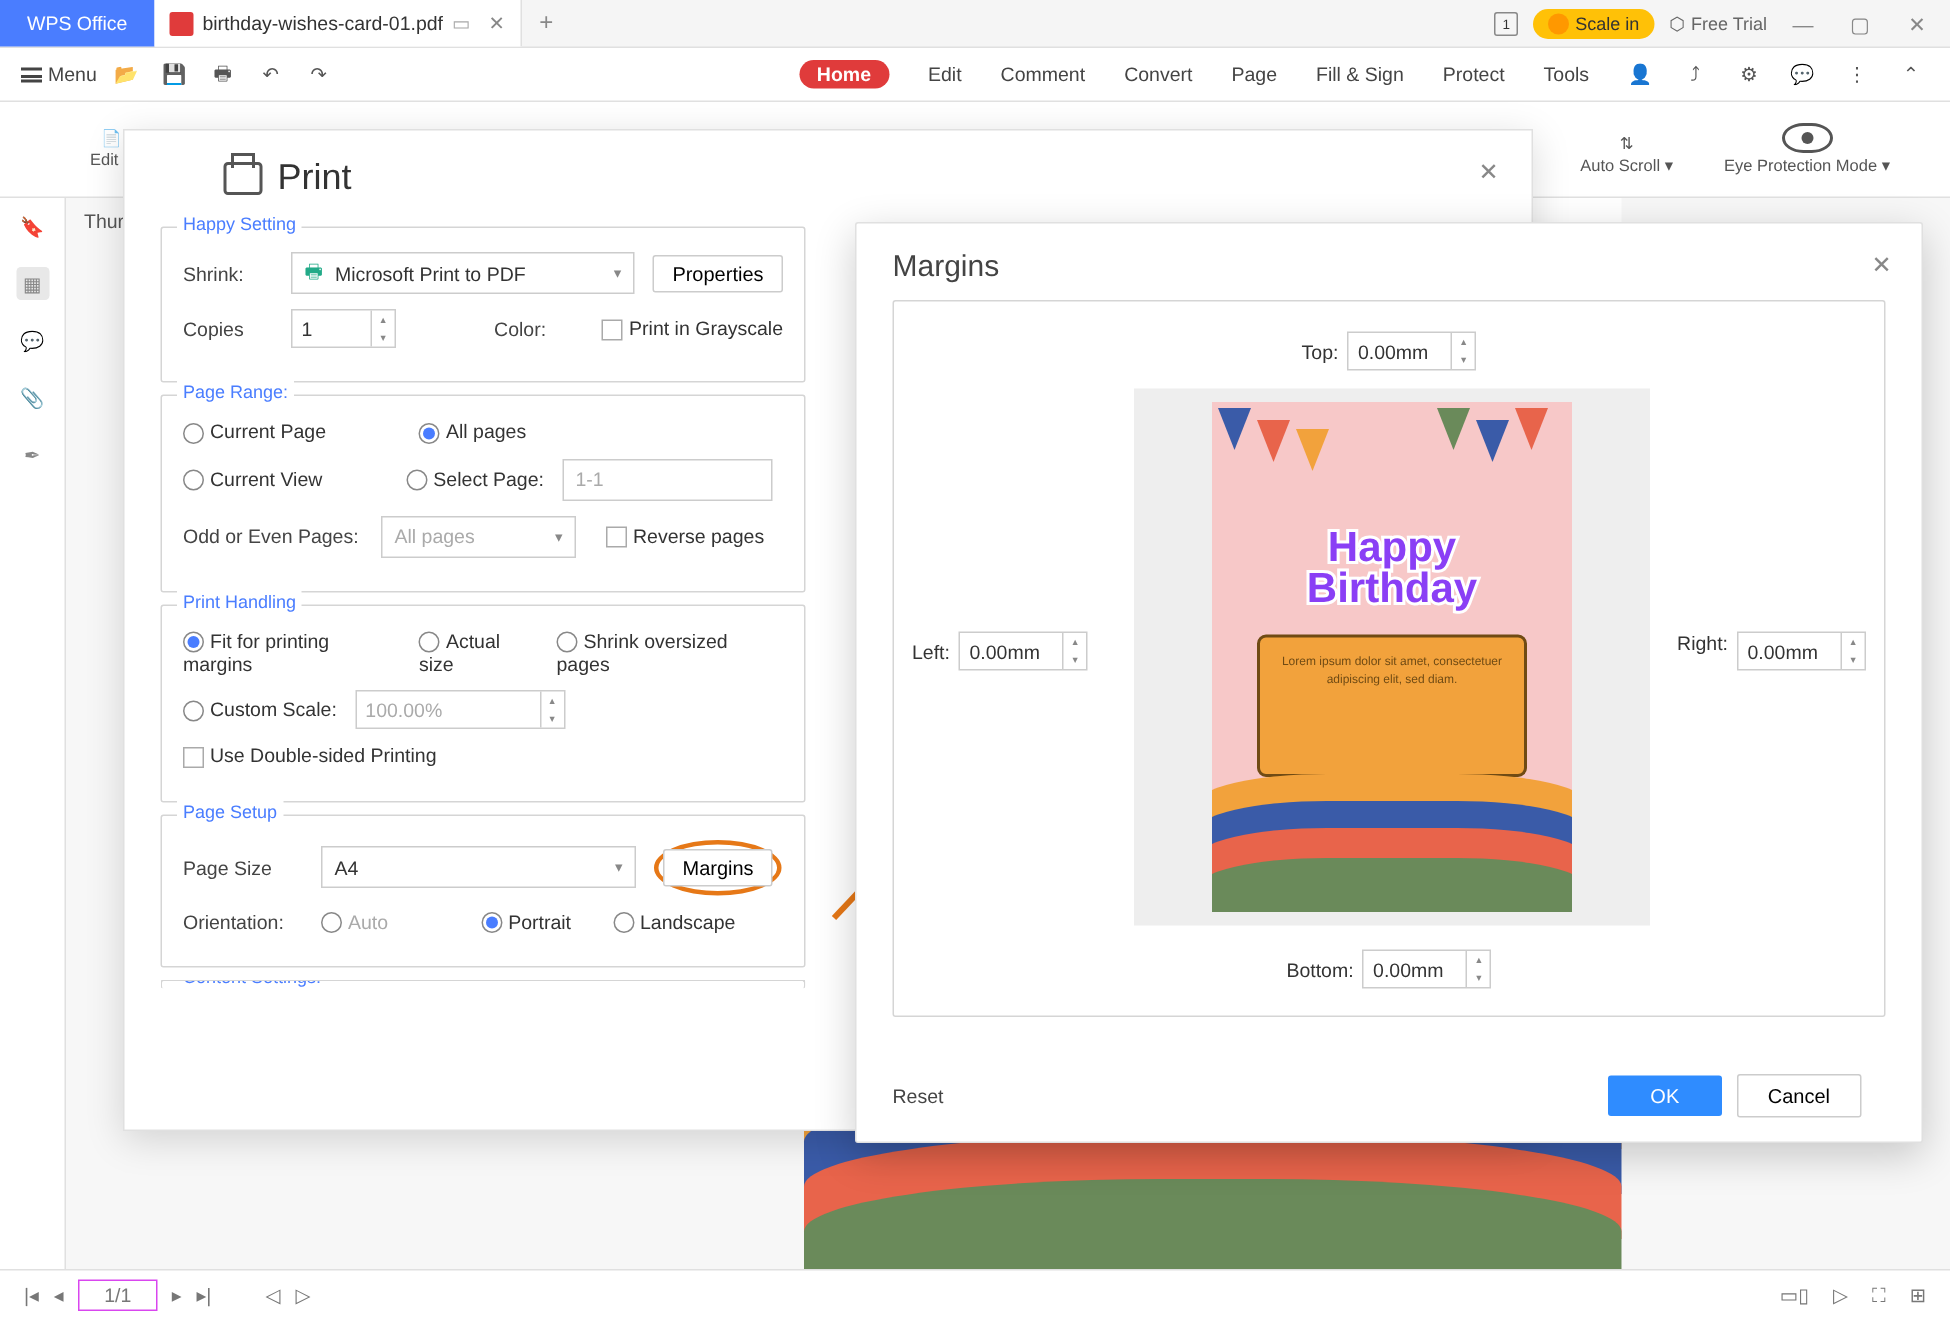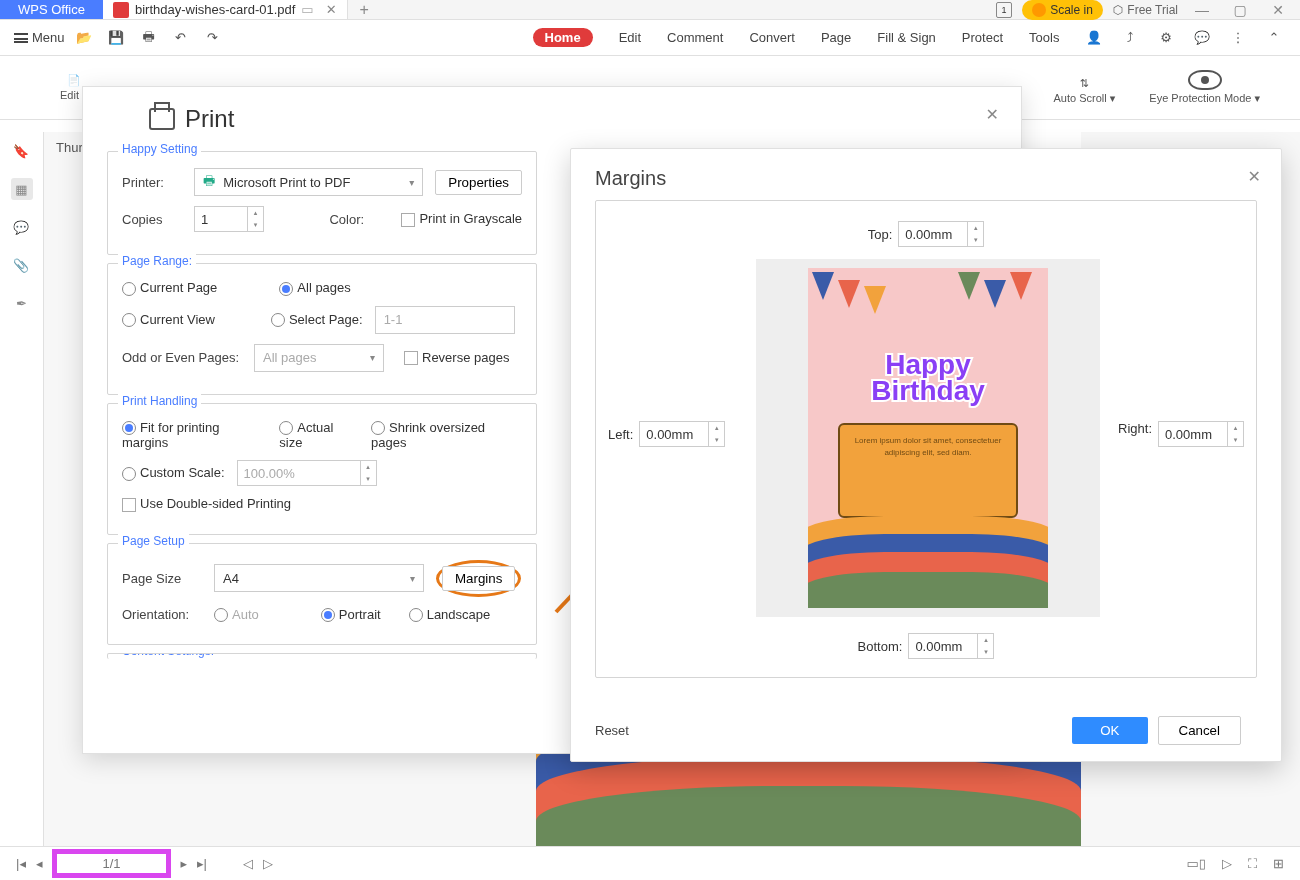--- a/index.html
+++ b/index.html
@@ -1,19 +1,19 @@
 <!DOCTYPE html>
 <html><head>
 <meta charset="utf-8">
 <style>
 * { box-sizing: border-box; margin: 0; padding: 0; font-family: -apple-system, "Segoe UI", Arial, sans-serif; }
 body { background: #fff; width: 1300px; height: 880px; overflow: hidden; font-size: 13px; color: #333; position: relative; }
 
 
-.titlebar { height: 20px; background: #f5f5f5; display: flex; align-items: stretch; border-bottom: 1px solid #e0e0e0; }
+.titlebar { height: 32px; background: #f5f5f5; display: flex; align-items: stretch; border-bottom: 1px solid #e0e0e0; }
 .wps-tab { background: #4a7dff; color: #fff; padding: 0 18px; display: flex; align-items: center; font-size: 13px; }
 .file-tab { display: flex; align-items: center; padding: 0 10px; gap: 6px; background: #fff; border-right: 1px solid #e0e0e0; }
 .pdf-icon { width: 16px; height: 16px; background: #e03b3b; border-radius: 2px; }
 .tab-close { color: #888; cursor: pointer; margin-left: 6px; }
 .tab-plus { display: flex; align-items: center; padding: 0 12px; color: #888; cursor: pointer; font-size: 16px; }
 .title-right { margin-left: auto; display: flex; align-items: center; gap: 10px; padding-right: 8px; }
 .signin { background: #ffc107; border-radius: 12px; padding: 3px 10px; display: flex; align-items: center; gap: 4px; font-size: 12px; color: #333; }
 .signin-icon { width: 14px; height: 14px; background: #ff9800; border-radius: 50%; position: relative; }
 .freetrial { color: #666; font-size: 12px; display: flex; align-items: center; gap: 4px; }
 .win-btn { width: 28px; text-align: center; color: #888; cursor: pointer; font-size: 14px; }
@@ -40,21 +40,21 @@
 .sidebar { position: absolute; top: 132px; left: 0; width: 44px; bottom: 34px; border-right: 1px solid #e0e0e0; display: flex; flex-direction: column; align-items: center; padding-top: 8px; gap: 16px; color: #888; }
 .side-icon { width: 22px; height: 22px; display: flex; align-items: center; justify-content: center; cursor: pointer; }
 .side-icon.active { background: #e8e8e8; border-radius: 3px; }
 
 
 .canvas { position: absolute; top: 132px; left: 44px; right: 0; bottom: 34px; background: #f7f7f7; overflow: hidden; }
 .thumbhdr { position: absolute; top: 8px; left: 12px; color: #555; }
 
 
 .statusbar { position: absolute; left: 0; right: 0; bottom: 0; height: 34px; border-top: 1px solid #e0e0e0; display: flex; align-items: center; padding: 0 16px; gap: 10px; color: #777; }
-.pagebox { border: 5px solid #d946ef; padding: 2px 45px; }
+.pagebox { border: 1px solid #d946ef; padding: 2px 16px; }
 .statusbar .rightstat { margin-left: auto; display: flex; gap: 16px; }
 
 
 .print-dialog { position: absolute; left: 82px; top: 86px; width: 940px; height: 668px; background: #fff; border: 1px solid #e0e0e0; box-shadow: 0 6px 24px rgba(0,0,0,0.15); }
 .print-hdr { display: flex; align-items: center; gap: 10px; padding: 18px 26px 10px; margin-left: 40px; }
 .print-hdr h2 { font-size: 24px; font-weight: 500; color: #333; }
 .print-close { position: absolute; top: 18px; right: 22px; color: #888; cursor: pointer; font-size: 16px; }
 .printer-big-icon { width: 26px; height: 22px; border: 2px solid #555; border-radius: 3px; position: relative; }
 .printer-big-icon::before { content:""; position:absolute; top:-8px; left:3px; right:3px; height:8px; border:2px solid #555; border-bottom:none; }
 
@@ -228,21 +228,21 @@
 <div class="print-dialog">
   <div class="print-hdr">
     <span class="printer-big-icon"></span>
     <h2>Print</h2>
   </div>
   <span class="print-close">✕</span>
 
   <div class="panel" style="width:430px">
     <span class="panel-label">Happy Setting</span>
     <div class="row">
-      <span class="lbl">Printer:</span>
+      <span class="lbl">Shrink:</span>
       <div class="select" style="flex:1">
         <span style="color:#2a8">🖶</span>
         <span>Microsoft Print to PDF</span>
         <span class="caret">▾</span>
       </div>
       <button class="btn">Properties</button>
     </div>
     <div class="row">
       <span class="lbl">Copies</span>
       <div class="spin">

